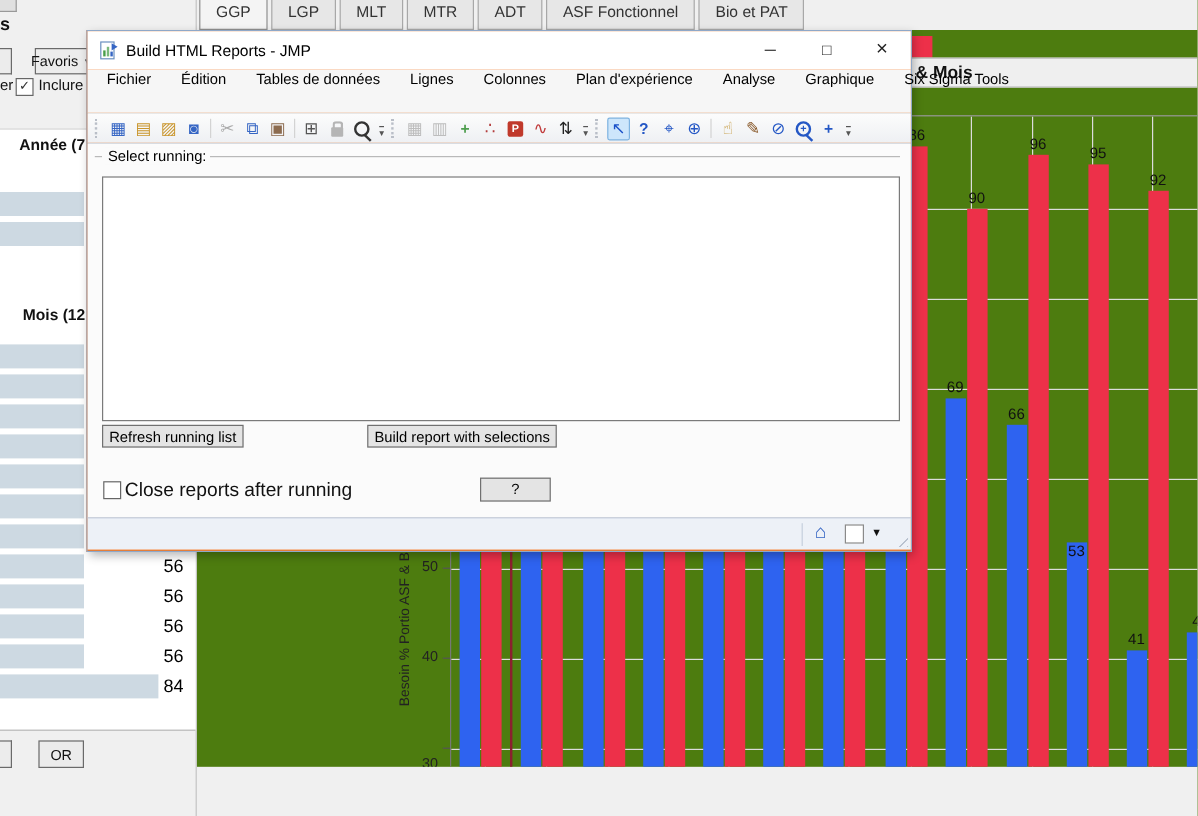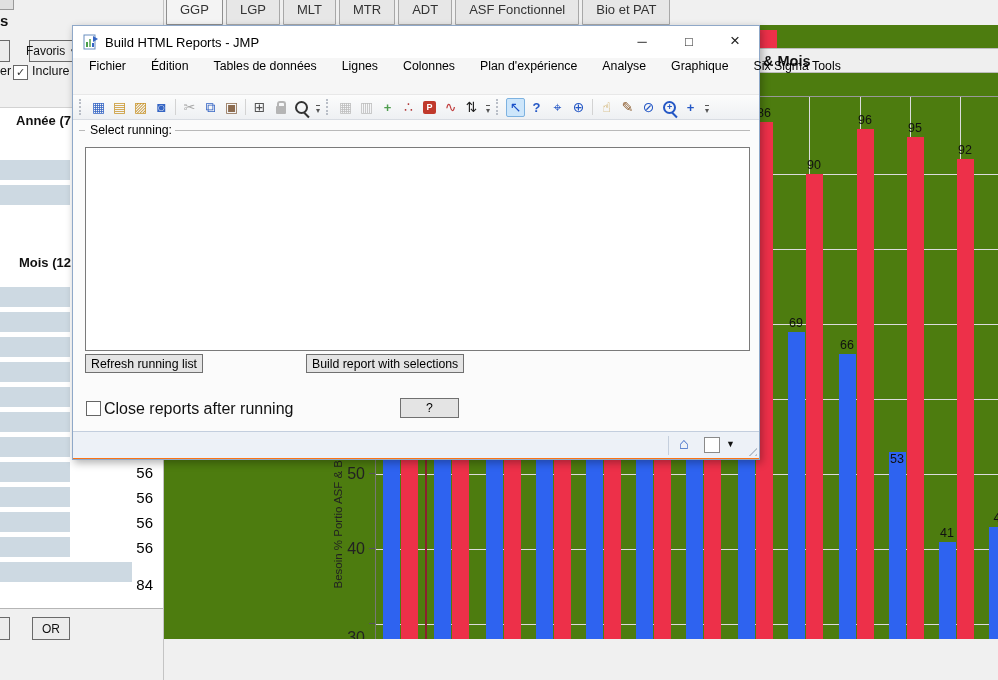--- a/index.html
+++ b/index.html
@@ -12,21 +12,21 @@
 
   
   #chart-panel{position:absolute;left:163px;top:25px;width:835px;height:614px;background:#4d7c0f;z-index:1;overflow:hidden}
   #chart-title-band{position:absolute;left:212px;top:23px;width:623px;height:23px;background:#efefef;border-top:1px solid #bdbdbd;border-bottom:1px solid #bdbdbd;display:flex;align-items:center}
   #chart-title-band span{padding-left:388px;font-size:14.5px;font-weight:700;color:#111;white-space:nowrap}
   #chart-plot{position:absolute;left:212px;top:71px;width:623px;height:584px;border-top:1px solid #999;border-left:1px solid #777;overflow:hidden}
   .hgrid{position:absolute;left:0;width:100%;height:1px;background:#dcdcdc}
   .vgrid{position:absolute;top:0;width:1px;height:100%;background:#dcdcdc}
   .bar{position:absolute;bottom:0}
   .blabel{position:absolute;transform:translateX(-50%);font-size:12.5px;color:#111;white-space:nowrap}
-  .ytick-label{position:absolute;width:26px;text-align:right;font-size:16px;color:#222}
+  .ytick-label{position:absolute;width:26px;text-align:right;font-size:12px;color:#222}
   .ytick-dash{position:absolute;width:6px;height:1px;background:#555}
   #y-axis-title{position:absolute;left:169px;top:410px;width:17px;height:255px;overflow:hidden}
   #y-axis-title span{writing-mode:vertical-rl;transform:rotate(180deg);font-size:11.5px;color:#222;white-space:nowrap;display:block;margin-top:25px}
   #ref-line{position:absolute;width:2px;background:#8c1f2f}
   #upper-bar-fragment{position:absolute;width:18px}
 
   
   #left-panel{position:absolute;left:0;top:0;width:163px;height:680px;background:#f0f0f0;z-index:2;border-right:1px solid #c4c4c4}
   #lp-list{position:absolute;left:0;top:107px;width:163px;height:500px;background:#fff;border-top:1px solid #d2d2d2;border-bottom:1px solid #b5b5b5}
   .lp-header{position:absolute;right:92px;font-size:13px;font-weight:700;color:#111;white-space:nowrap}
@@ -193,21 +193,21 @@
     <div class="lp-bar" style="top: 437px; width: 70px;"></div>
     <div class="lp-bar" style="top: 462px; width: 70px;"></div>
     <div class="lp-count" style="top: 460px;">56</div>
     <div class="lp-bar" style="top: 487px; width: 70px;"></div>
     <div class="lp-count" style="top: 485px;">56</div>
     <div class="lp-bar" style="top: 512px; width: 70px;"></div>
     <div class="lp-count" style="top: 510px;">56</div>
     <div class="lp-bar" style="top: 537px; width: 70px;"></div>
     <div class="lp-count" style="top: 535px;">56</div>
     <div class="lp-bar" style="top: 562px; width: 132px;"></div>
-    <div class="lp-count" style="top: 560px; margin-top: 12px;">84</div>
+    <div class="lp-count" style="top: 560px;">84</div>
   </div>
 
 <div id="tab-bar">
     <div class="tab active">GGP</div>
     <div class="tab">LGP</div>
     <div class="tab">MLT</div>
     <div class="tab">MTR</div>
     <div class="tab">ADT</div>
     <div class="tab">ASF Fonctionnel</div>
     <div class="tab">Bio et PAT</div>

